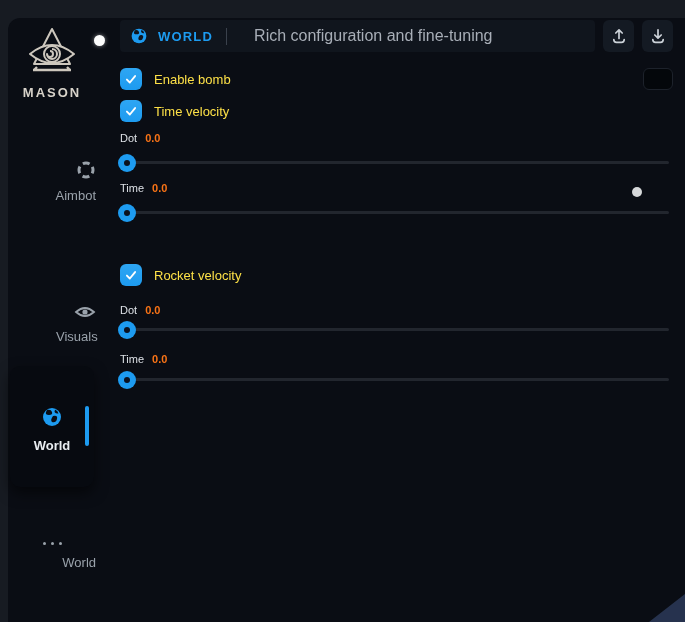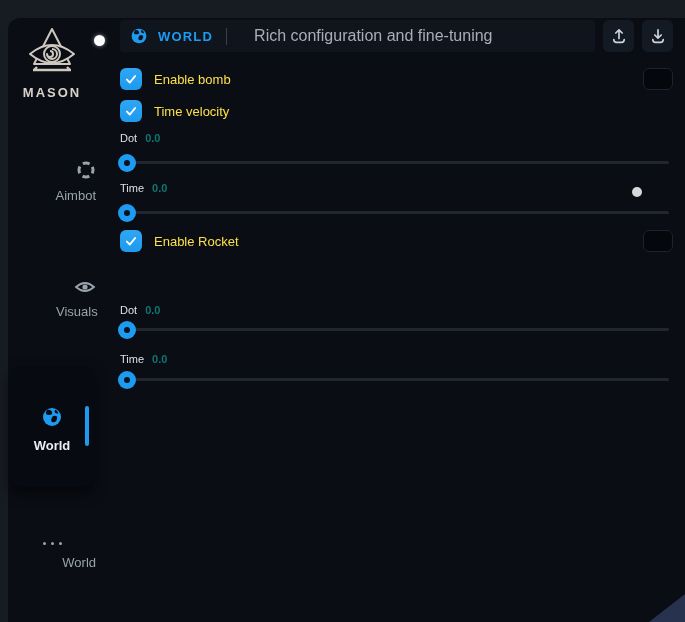--- a/index.html
+++ b/index.html
@@ -22,21 +22,21 @@
     margin-top:3px; font-size:13px; font-weight:bold; letter-spacing:2px;
     color:#d8d3ca;
   }
   .nav-item {
     position:absolute; left:0; width:88px; text-align:right; cursor:pointer;
     padding-top:4px;
   }
   .nav-item .nav-icon { display:inline-block; height:20px; }
   .nav-label { margin-top:4px; font-size:13px; color:#9aa2ab; }
   .nav-aimbot { top:138px; }
-  .nav-visuals { top:256px;padding-left:48px; }
+  .nav-visuals { top:281px;padding-left:48px; }
   .nav-misc { top:513px; }
   .misc-dots { display:flex; justify-content:center; gap:5px; height:16px; align-items:center; }
   .misc-dots i { width:3px; height:3px; border-radius:50%; background:#9aa2ab; }
   .world-card {
     position:absolute; left:2px; top:348px; width:84px; height:121px;
     background:#070a10; border-radius:10px;
     box-shadow:0 6px 14px rgba(0,0,0,.55);
     text-align:center; padding-top:40px; cursor:pointer;
   }
   .world-card .nav-label { color:#e9edf1; font-weight:bold; margin-top:6px; }
@@ -70,21 +70,21 @@
     background:linear-gradient(180deg,#2ea6f3,#1d9bf0);
     display:flex; align-items:center; justify-content:center; cursor:pointer;
   }
   .check-label { font-size:13px; color:#fde047; }
   .swatch {
     position:absolute; right:0; top:0; width:30px; height:22px;
     border-radius:6px; border:1px solid #1d222b; cursor:pointer;
   }
   
   .slider-label { position:absolute; left:0; height:16px; font-size:11px; color:#dde1e6; display:flex; gap:8px; }
-  .slider-value { color:#0f766e; font-weight:bold; }
+  .slider-value { color:#f97316; font-weight:bold; }
   .lab-s1 { top:112px; } .lab-s2 { top:162px; } .lab-s3 { top:284px; } .lab-s4 { top:333px; }
   .slider-track {
     position:absolute; left:0; right:4px; height:3px; border-radius:2px;
     background:#22262e; cursor:pointer;
   }
   .trk-s1 { top:141px; } .trk-s2 { top:191px; } .trk-s3 { top:308px; } .trk-s4 { top:358px; }
   .slider-handle {
     position:absolute; left:-2px; top:-7px; width:18px; height:18px;
     border-radius:50%; background:#1d9bf0; cursor:pointer;
     display:flex; align-items:center; justify-content:center;
@@ -218,30 +218,29 @@
     </div>
 
     <div class="slider-label lab-s2">
       <span>Time</span>
       <span class="slider-value">0.0</span>
     </div>
     <div class="slider-track trk-s2">
       <span class="slider-handle"></span>
     </div>
 
-    <div class="check-row row-cb3">
+
+    <div class="check-row row-cb4">
       <span class="checkbox">
         <svg width="14" height="14" viewBox="0 0 24 24">
           <polyline points="5,13 10,18 19,7" fill="none" stroke="#fff" stroke-width="3.2" stroke-linecap="round" stroke-linejoin="round"></polyline>
         </svg>
       </span>
-      <span class="check-label">Enable Rocket</span>
-      <span class="swatch" style="background-color: rgb(4, 7, 11);"></span>
-    </div>
-
+      <span class="check-label">Rocket velocity</span>
+    </div>
 
     <div class="slider-label lab-s3">
       <span>Dot</span>
       <span class="slider-value">0.0</span>
     </div>
     <div class="slider-track trk-s3">
       <span class="slider-handle"></span>
     </div>
 
     <div class="slider-label lab-s4">

